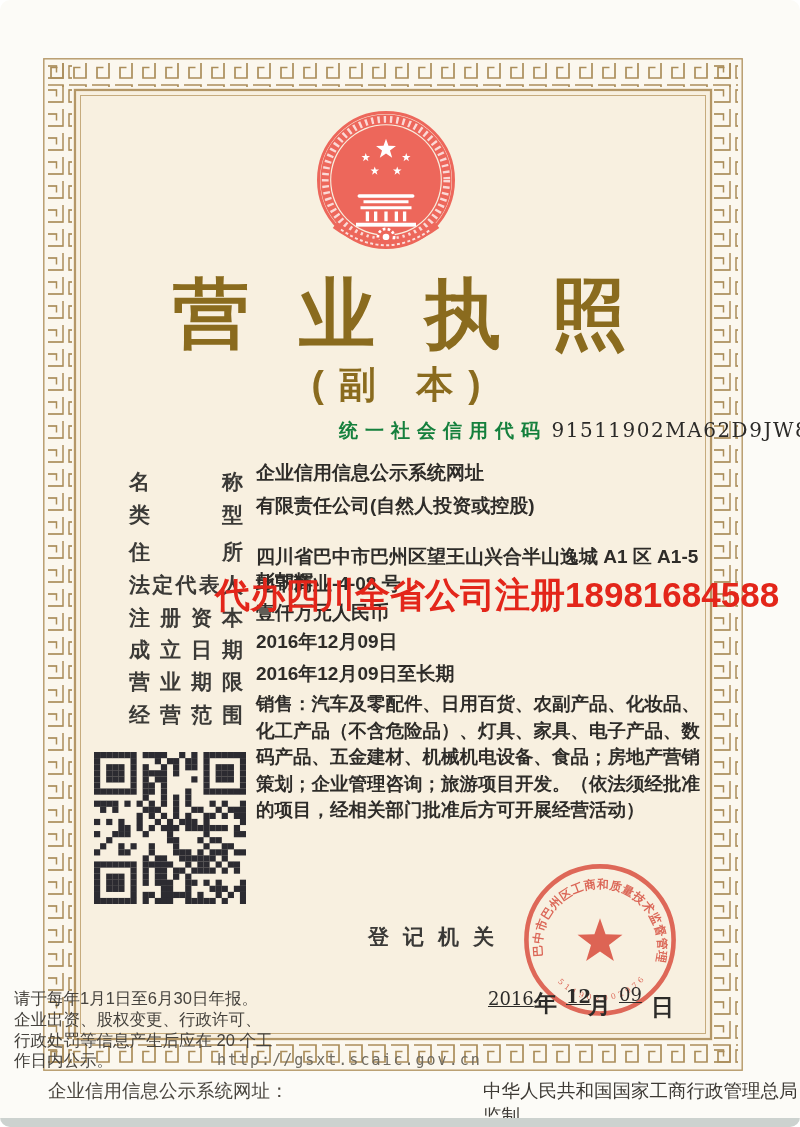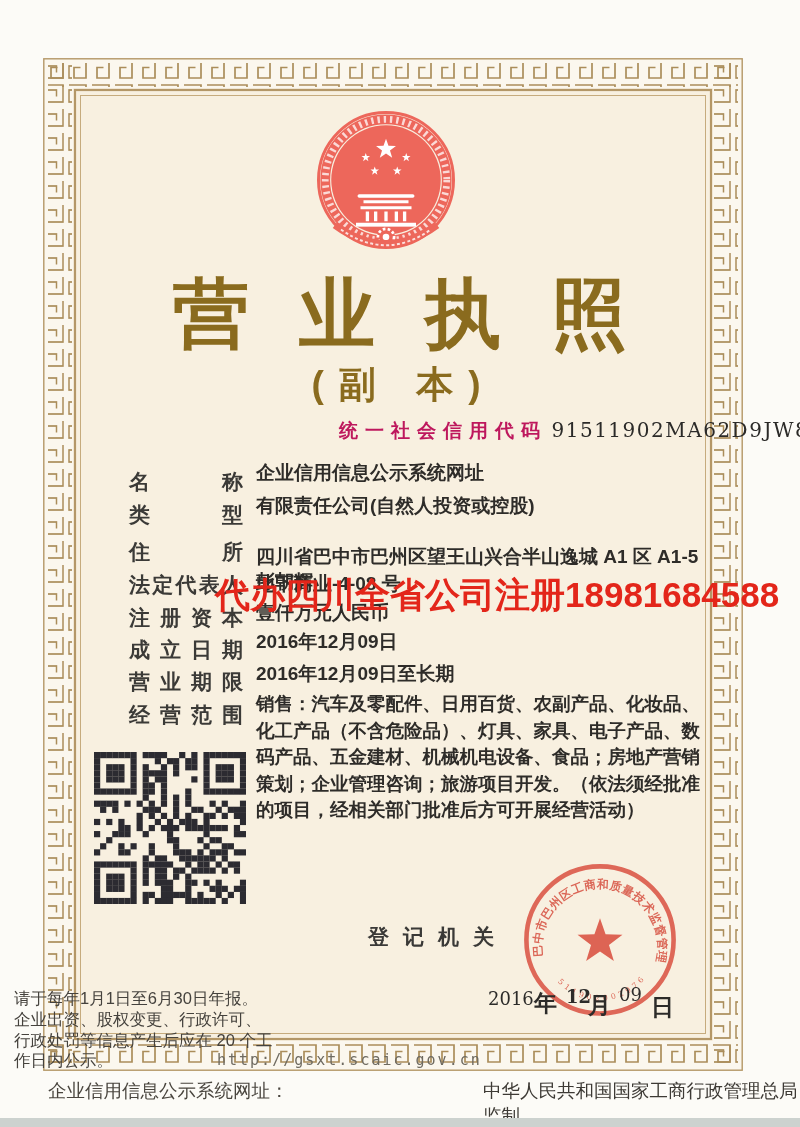--- a/index.html
+++ b/index.html
@@ -1,43 +1,43 @@
 <!DOCTYPE html>
 <html><head>
 <meta charset="utf-8">
 <style>
   html,body{margin:0;padding:0;}
   .page{position:relative;width:800px;height:1127px;background:#fcfbf7;overflow:hidden;
-        font-family:"Liberation Sans","DejaVu Sans",sans-serif;color:#33312d;}
+        font-family:"Liberation Sans","DejaVu Sans",sans-serif;color:#33312d;border-radius:10px;}
   
   .frame{position:absolute;left:43px;top:58px;}
   .emblem{position:absolute;left:311px;top:110px;width:150px;height:152px;}
   .title{position:absolute;left:0;right:0;top:264px;text-align:center;
          font-size:76px;font-weight:800;letter-spacing:50px;padding-left:50px;
          color:#8a6b1e;}
   .subtitle{position:absolute;left:0;right:0;top:360px;text-align:center;
             font-size:37px;font-weight:600;letter-spacing:15px;padding-left:7px;color:#8a6b1e;}
   .codeline{position:absolute;left:339px;top:418px;white-space:nowrap;}
-  .codeline .lbl{font-size:19px;font-weight:600;letter-spacing:7px;color:#be185d;}
+  .codeline .lbl{font-size:19px;font-weight:600;letter-spacing:7px;color:#15803d;}
   .codeline .code{font-size:20px;font-family:"DejaVu Serif","Liberation Serif",serif;
                   letter-spacing:1.5px;color:#2b2a28;}
   .flabel{position:absolute;left:129px;width:114px;font-size:21px;font-weight:600;
           color:#3b3a37;text-align:justify;text-align-last:justify;}
   .fvalue{position:absolute;left:256px;width:462px;font-size:19px;font-weight:600;
           color:#2e2c29;line-height:26.5px;}
   .fvalue.small{font-size:18.5px;}
   .watermark{position:absolute;left:215px;top:572px;font-size:35px;font-weight:600;
              color:#e3261a;white-space:nowrap;z-index:5;}
   .qr{position:absolute;left:94px;top:752px;width:152px;height:152px;}
   .regauth{position:absolute;left:368px;top:923px;font-size:21px;font-weight:600;
            letter-spacing:14px;color:#3a3937;white-space:nowrap;}
   .seal{position:absolute;left:508px;top:851px;width:184px;height:184px;opacity:.85;
         mix-blend-mode:multiply;z-index:2;}
   .dpart{position:absolute;color:#2c2b29;z-index:3;}
-  .dnum{font-family:"DejaVu Serif","Liberation Serif",serif;font-size:18px;}
+  .dnum{font-family:"DejaVu Serif","Liberation Serif",serif;font-size:18px;text-decoration:underline;}
   .dchar{font-size:23px;font-weight:700;}
   .notice{position:absolute;left:14px;top:988px;width:330px;font-size:16.5px;
           line-height:20.8px;color:#45423d;z-index:4;}
   .url{position:absolute;left:217px;top:1051px;font-size:15px;letter-spacing:2px;
        color:#6e6a60;font-family:"DejaVu Sans Mono","Liberation Mono",monospace;z-index:4;}
   .sitelabel{position:absolute;left:48px;top:1078px;font-size:18.5px;color:#49453e;}
   .issuer{position:absolute;left:483px;top:1078px;font-size:18.5px;color:#3d3a35;}
   .bottomstrip{position:absolute;left:0;bottom:0;width:800px;height:9px;background:#ccd2cf;}
 </style>
 </head>

